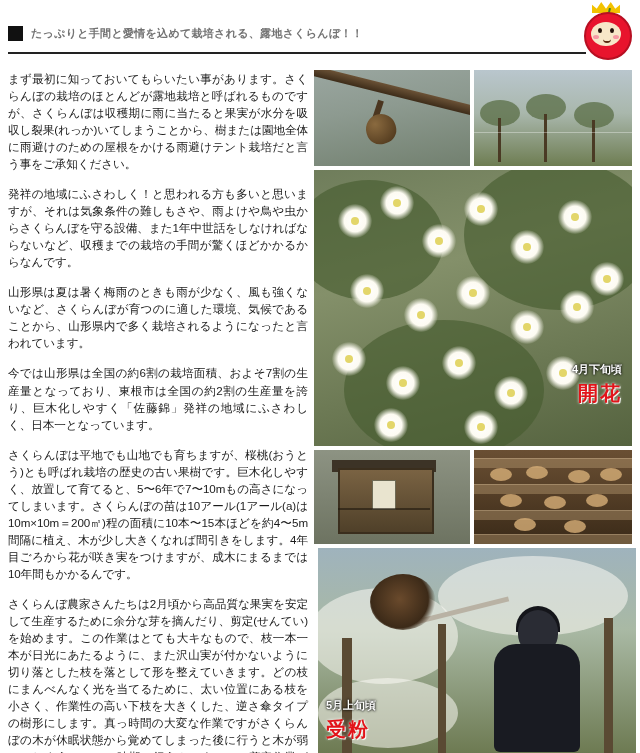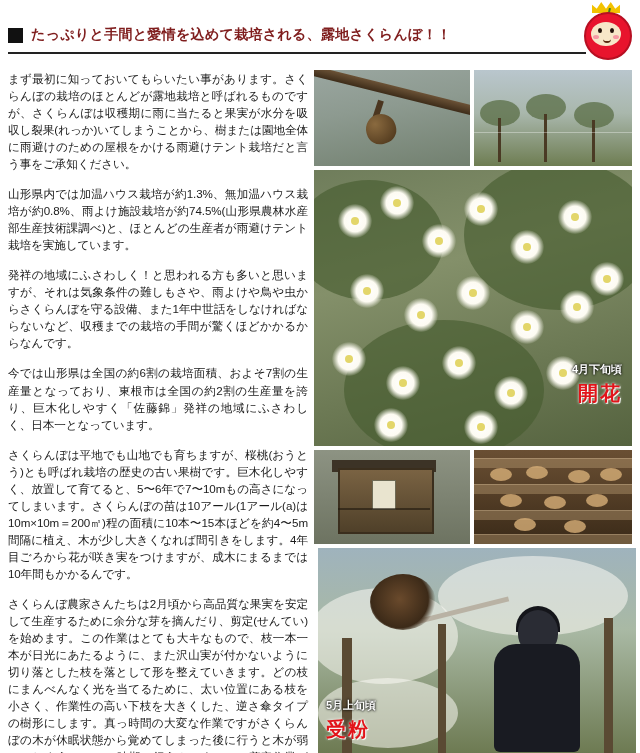--- a/index.html
+++ b/index.html
@@ -37,24 +37,24 @@
     align-items: center;
   }
   .title-square {
     width: 15px;
     height: 15px;
     background: #111111;
     margin-right: 8px;
     flex: 0 0 auto;
   }
   .title-text {
-    font-size: 14px;
+    font-size: 11px;
     font-weight: bold;
     letter-spacing: 0.3px;
-    color: #7f1d1d;
+    color: #737373;
     white-space: nowrap;
   }
   .title-underline {
     position: absolute;
     left: 8px;
     top: 52px;
     width: 578px;
     height: 2px;
     background: #222222;
   }
@@ -308,22 +308,22 @@
       <div class="cheek l"></div>
       <div class="cheek r"></div>
       <div class="mouth"></div>
     </div>
   </div>
 
   <div class="content">
 
     <div class="col-text">
       <p class="para">まず最初に知っておいてもらいたい事があります。さくらんぼの栽培のほとんどが露地栽培と呼ばれるものですが、さくらんぼは収穫期に雨に当たると果実が水分を吸収し裂果(れっか)いてしまうことから、樹または園地全体に雨避けのための屋根をかける雨避けテント栽培だと言う事をご承知ください。</p>
-      <p class="para">山形県内では加温ハウス栽培が約1.3%、無加温ハウス栽培が約0.8%、雨よけ施設栽培が約74.5%(山形県農林水産部生産技術課調べ)と、ほとんどの生産者が雨避けテント栽培を実施しています。</p>
       <p class="para">発祥の地域にふさわしく！と思われる方も多いと思いますが、それは気象条件の難しもさや、雨よけや鳥や虫からさくらんぼを守る設備、また1年中世話をしなければならないなど、収穫までの栽培の手間が驚くほどかかるからなんです。</p>
+      <p class="para">山形県は夏は暑く梅雨のときも雨が少なく、風も強くないなど、さくらんぼが育つのに適した環境、気候であることから、山形県内で多く栽培されるようになったと言われています。</p>
       <p class="para">今では山形県は全国の約6割の栽培面積、およそ7割の生産量となっており、東根市は全国の約2割の生産量を誇り、巨木化しやすく「佐藤錦」発祥の地域にふさわしく、日本一となっています。</p>
       <p class="para">さくらんぼは平地でも山地でも育ちますが、桜桃(おうとう)とも呼ばれ栽培の歴史の古い果樹です。巨木化しやすく、放置して育てると、5〜6年で7〜10mもの高さになってしまいます。さくらんぼの苗は10アール(1アール(a)は10m×10m＝200㎡)程の面積に10本〜15本ほどを約4〜5m間隔に植え、木が少し大きくなれば間引きをします。4年目ごろから花が咲き実をつけますが、成木にまるまでは10年間もかかるんです。</p>
       <p class="para">さくらんぼ農家さんたちは2月頃から高品質な果実を安定して生産するために余分な芽を摘んだり、剪定(せんてい)を始めます。この作業はとても大キなもので、枝一本一本が日光にあたるように、また沢山実が付かないように切り落とした枝を落として形を整えていきます。どの枝にまんべんなく光を当てるために、太い位置にある枝を小さく、作業性の高い下枝を大きくした、逆さ傘タイプの樹形にします。真っ時間の大変な作業ですがさくらんぼの木が休眠状態から覚めてしまった後に行うと木が弱ってしまうのでこの時期に行うんです。この剪定作業がその年のさくらんぼ作りの始まりです。(時期:2月〜3月頃)</p>
     </div>
 
     <div class="col-media">
 
       <div class="photo p1">
         <div class="branch"></div>
         <div class="twig"></div>

